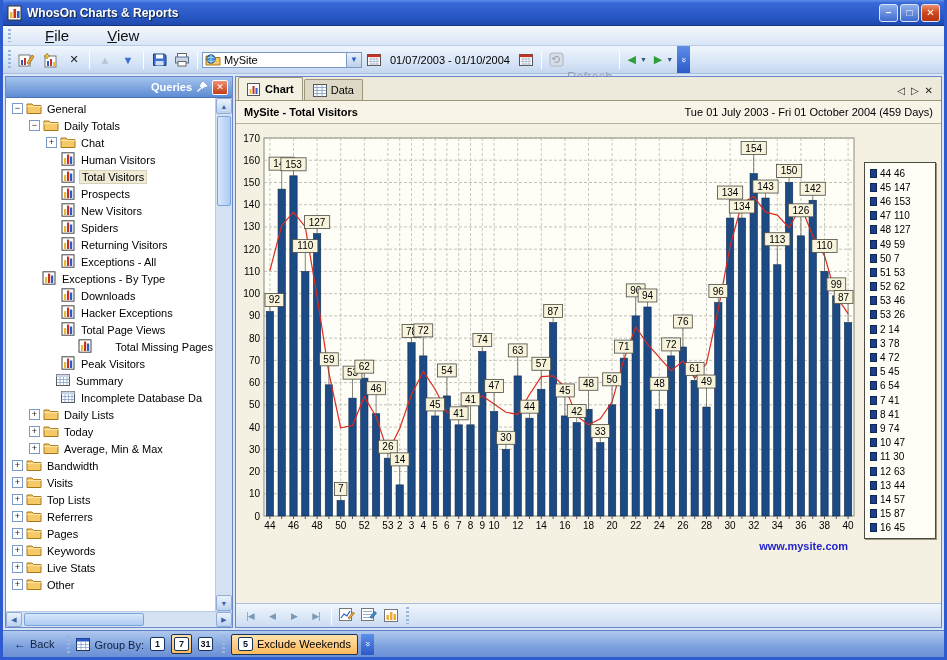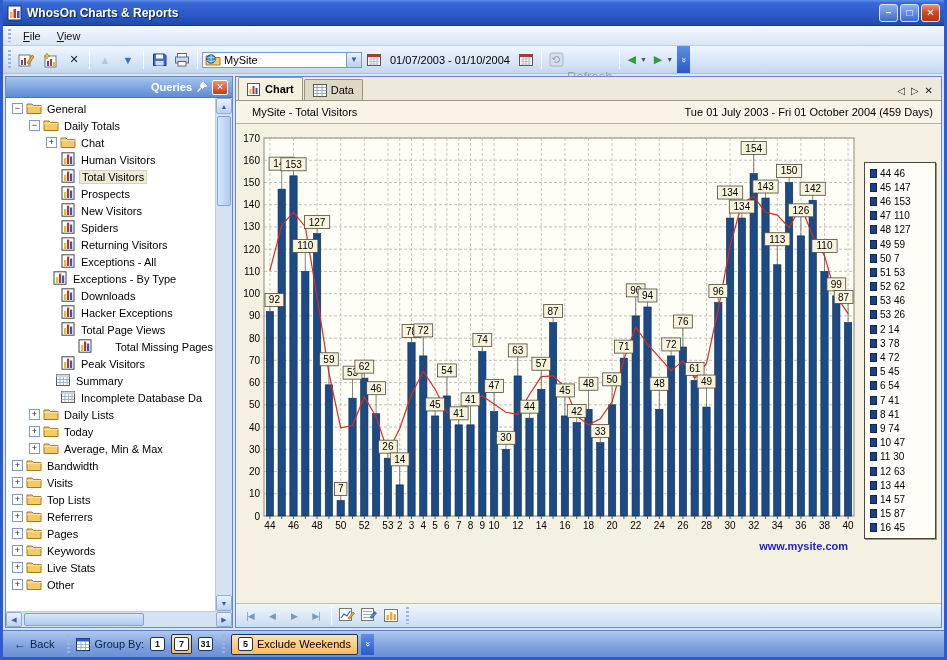--- a/index.html
+++ b/index.html
@@ -16,21 +16,21 @@
   .win-btn { width:19px; height:18px; margin-left:2px; border-radius:3px; border:1px solid #D9E6F7;
              background:linear-gradient(180deg,#8FAFEC,#3E6BD0); color:#fff; font-size:10px; font-weight:bold;
              display:grid; place-items:center; line-height:1; }
   .win-btn.close { background:linear-gradient(180deg,#F09072,#D2491F 45%,#B33412); }
 
   
   .menubar { height:20px; flex:0 0 20px; display:flex; align-items:center; gap:2px;
              background:linear-gradient(180deg,#F4F8FD,#D9E6F7); border-bottom:1px solid #B9CDE8; padding:0 2px; }
   .grip { width:3px; height:70%; margin:0 3px;
           background:repeating-linear-gradient(180deg,#9AB5DE 0 2px,transparent 2px 4px); }
-  .menu-item { display:inline-block; font-size:11px; padding:2px 7px; color:#111; }
+  .menu-item { display:inline-block; font-size:15px; padding:2px 7px; color:#111;margin-left:22px; }
   .menu-item::first-letter { text-decoration:underline; }
 
   .toolbar { height:28px; flex:0 0 28px; display:flex; align-items:center; gap:1px; padding:0 2px;
              background:linear-gradient(180deg,#F0F6FD,#D3E2F5 70%,#C4D6EE); border-bottom:1px solid #A9C0E0; }
   .tb-btn { height:22px; min-width:22px; display:flex; align-items:center; justify-content:center;
             border:1px solid transparent; border-radius:2px; font-size:11px; gap:3px; padding:0 2px; }
   .tb-sep { width:1px; height:18px; background:#A9BEDC; margin:0 3px; border-right:1px solid #fff; }
   .combo { display:flex; align-items:center; height:16px; background:#fff; border:1px solid #7A99C4; width:160px; }
   .combo .txt { flex:1; font-size:11px; padding-left:3px; }
   .combo .drop { width:15px; height:100%; background:linear-gradient(180deg,#E9F1FB,#BBD0EC);
@@ -82,40 +82,40 @@
   .tabstrip { height:24px; flex:0 0 24px; background:#EDEADB; display:flex; align-items:flex-end;
               border-bottom:1px solid #9B957C; padding:2px 2px 0 2px; }
   .tab { height:21px; display:flex; align-items:center; gap:4px; font-size:11px; padding:0 8px;
          border:1px solid #9B957C; border-bottom:none; background:#DDD9C6; margin-right:1px;
          border-radius:2px 2px 0 0; }
   .tab.active { background:#F5F1E2; font-weight:bold; height:23px; }
   .tab-right { margin-left:auto; display:flex; gap:6px; align-items:center; padding:0 6px 4px 0;
                font-size:10px; color:#222; }
   .chart-header { height:23px; flex:0 0 23px; background:#F8F4E8; border-bottom:1px solid #B8B29A;
                   display:flex; align-items:center; padding:0 8px; font-size:11px; }
-  .chart-header .ch-title { font-weight:normal; flex:1;margin-left:8px; }
+  .chart-header .ch-title { font-weight:bold; flex:1; }
   .chart-area { flex:1; position:relative; min-height:0; background:#F5F1E2; }
   .legend { position:absolute; right:5px; top:38px; width:72px; background:#FEFDF6;
             border:1px solid #4A4A42; box-shadow:1px 1px 0 #9B957C; padding:3px 0 3px 5px; }
   .legend-row { display:flex; align-items:center; height:14.2px; font-size:10px; }
   .legend-sq { width:7px; height:9px; background:#1A3F8F; border:1px solid #10264F; margin-right:3px; flex:0 0 7px; }
 
   .chart-toolbar { height:24px; flex:0 0 24px; background:linear-gradient(180deg,#F0F6FD,#CBDCF2);
                    border-top:1px solid #A9C0E0; display:flex; align-items:center; padding:0 4px; gap:2px; }
   .nav-btn { width:20px; height:18px; display:grid; place-items:center; color:#7A98B5; font-size:9px;
              letter-spacing:-1px; }
   .ct-ico { width:20px; height:18px; display:grid; place-items:center; }
 
   
   .bottombar { height:27px; flex:0 0 27px; display:flex; align-items:center; gap:3px; padding:0 4px;
                background:linear-gradient(180deg,#AFC8EE,#7DA0DE 60%,#6B90D4); border-top:1px solid #5D7FC0; }
   .bb-btn { height:21px; display:flex; align-items:center; gap:4px; font-size:11px; padding:0 7px;
             border-radius:2px; color:#10203E; }
   .bb-btn .arr { color:#10305E; font-weight:bold; font-size:12px; }
-  .bb-label { font-size:11px; color:#10203E; display:flex; align-items:center; gap:4px; }
+  .bb-label { font-size:11px; color:#10203E; display:flex; align-items:flex-end; gap:4px; }
   .num-ico { width:15px; height:14px; background:#fff; border:1px solid #16345C; border-radius:2px;
              display:grid; place-items:center; font-size:9px; font-weight:bold; color:#07102A; }
   .bb-num-btn { height:20px; width:21px; display:grid; place-items:center; border-radius:2px; }
   .bb-num-btn.pressed, .bb-tog.pressed { background:linear-gradient(180deg,#FFE3B0,#FFB95C); border:1px solid #16345C; }
   .bb-tog { height:21px; display:flex; align-items:center; gap:4px; font-size:11px; padding:0 6px; border-radius:2px; }
 
   svg text { font-family:"Liberation Sans","DejaVu Sans",sans-serif; }
 </style>
 </head>
 <body>
@@ -328,21 +328,21 @@
             <div class="tree-row" style="padding-left: 40px;">
               <span class="exp-spacer"></span>
               <span><svg class="tree-ico" viewBox="0 0 16 14">
                   <rect x="2" y="0.8" width="12" height="12.4" fill="#fff" stroke="#444"></rect>
                   <rect x="4" y="6" width="2.2" height="6" fill="#E8B93C"></rect>
                   <rect x="7" y="2.6" width="2.2" height="9.4" fill="#C8301E"></rect>
                   <rect x="10" y="4.5" width="2.2" height="7.5" fill="#2B5AC8"></rect>
                 </svg></span>
               <span class="tree-label">Exceptions - All</span>
             </div>
-            <div class="tree-row" style="padding-left: 32px; align-items: center;">
+            <div class="tree-row" style="padding-left: 21px; align-items: center;">
               <span class="exp-spacer"></span>
               <span><svg class="tree-ico" viewBox="0 0 16 14">
                   <rect x="2" y="0.8" width="12" height="12.4" fill="#fff" stroke="#444"></rect>
                   <rect x="4" y="6" width="2.2" height="6" fill="#E8B93C"></rect>
                   <rect x="7" y="2.6" width="2.2" height="9.4" fill="#C8301E"></rect>
                   <rect x="10" y="4.5" width="2.2" height="7.5" fill="#2B5AC8"></rect>
                 </svg></span>
               <span class="tree-label">Exceptions - By Type</span>
             </div>
             <div class="tree-row" style="padding-left: 40px;">

